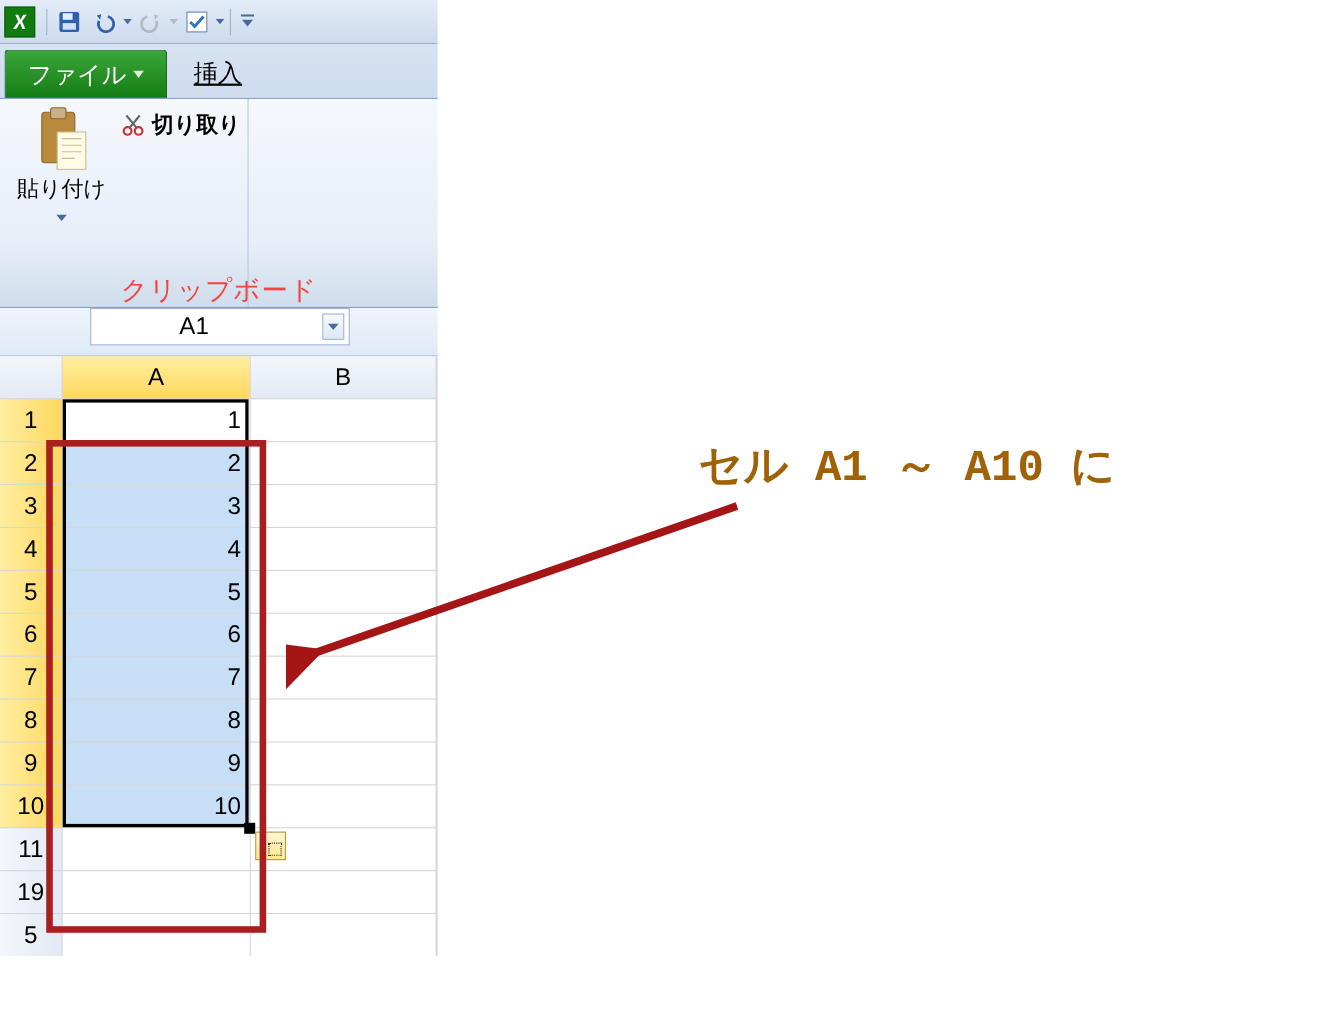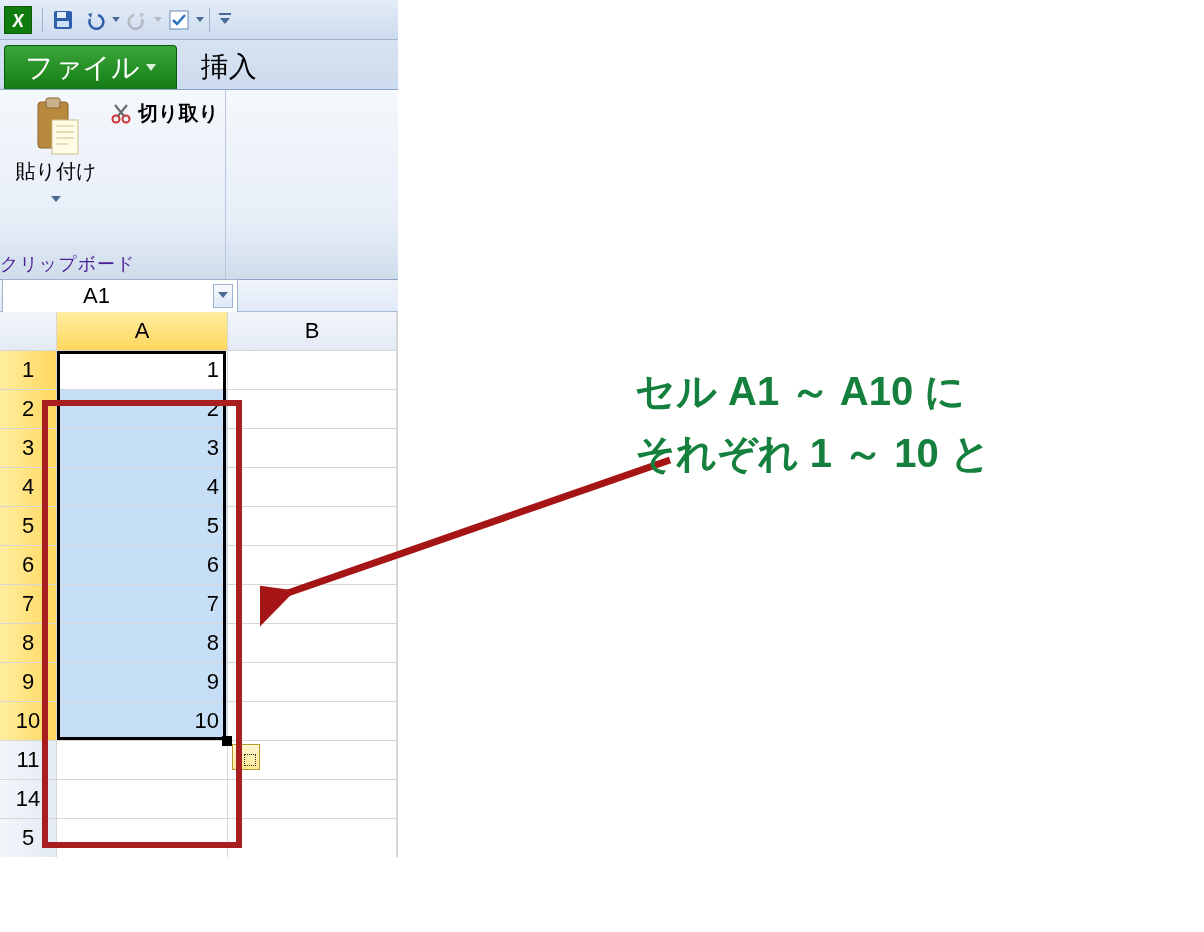--- a/index.html
+++ b/index.html
@@ -9,36 +9,36 @@
 
     .qat { height: 40px; background: linear-gradient(#e4ecf7, #cddbee); display: flex; align-items: center; padding-left: 4px; border-bottom: 1px solid #9fb3cf; }
     .qat .xl { width: 28px; height: 28px; background: #107c10; display: flex; align-items: center; justify-content: center; color: #fff; font-family: Calibri, sans-serif; font-weight: bold; font-size: 20px; font-style: italic; border: 1px solid #0b5a0b; margin-right: 6px; }
     .qat-sep { width: 1px; height: 24px; background: #9fb3cf; margin: 0 4px; }
     .qat-btn { width: 28px; height: 28px; display: flex; align-items: center; justify-content: center; margin: 0 2px; }
     .qat-btn svg { display: block; }
     .qat-drop { width: 10px; display: flex; align-items: center; justify-content: center; }
     .qat-drop svg { display: block; }
 
     .tabs { height: 50px; background: linear-gradient(#d7e3f3, #cddbee); display: flex; align-items: flex-end; border-bottom: 1px solid #8aa3c6; }
-    .tab { height: 44px; padding: 0 20px 0 20px; display: flex; align-items: center; font-size: 28px; background: #fff; border-top-left-radius: 4px; border-top-right-radius: 4px; border: 1px solid #8aa3c6; border-bottom: none; margin-left: 4px; }
+    .tab { height: 44px; padding: 0 20px 0 20px; display: flex; align-items: center; font-size: 22px; background: #fff; border-top-left-radius: 4px; border-top-right-radius: 4px; border: 1px solid #8aa3c6; border-bottom: none; margin-left: 4px; }
     .tab.file { background: linear-gradient(#3aa63a, #157c15); color: #fff; display:flex; align-items:center; gap:6px; border: 1px solid #0b5a0b; border-bottom:none; }
-    .tab.inactive { background: transparent; border: none; }
+    .tab.inactive { background: transparent; border: none; text-decoration: underline; }
 
     .ribbon { height: 190px; background: linear-gradient(#f5f8fc, #e7eef8 70%, #cfdceb); display: flex; border-bottom: 1px solid #8aa3c6; }
     .ribbon-group { padding: 6px 6px 0 6px; display: flex; flex-direction: column; border-right: 1px solid #b6c7df; }
     .paste-block { display:flex; flex-direction:column; align-items:center; width:100px; }
     .big-paste { display:flex; flex-direction:column; align-items:center; gap:2px; }
     .clipboard-icon { width:48px; height:60px; }
     .paste-label { font-size:20px;text-align:right; }
     .paste-drop { margin-top:2px; }
     .small-cmds { display:flex; flex-direction:column; gap:12px; padding-left:4px; padding-top:4px; }
     .small-cmd { display:flex; align-items:center; gap:6px; font-size:20px; white-space:nowrap; }
-    .grp-label { color:#4c1d95; font-size:18px; margin-top:auto; padding:2px 0 6px 0; letter-spacing:1px; }
-
-    .namebox-row { height: 32px; background: linear-gradient(#f0f4fa, #dfe9f6); display:flex; align-items:center; border-bottom:1px solid #a9bbd6; }
+    .grp-label { text-align:center; color:#ef4444; font-size:24px; margin-top:auto; padding:2px 0 6px 0; letter-spacing:1px; }
+
+    .namebox-row { height: 44px; background: linear-gradient(#f0f4fa, #dfe9f6); display:flex; align-items:center; border-bottom:1px solid #a9bbd6;flex-direction:column; }
     .name-box { width: 236px; height: 34px; background:#fff; border:1px solid #9fb3cf; display:flex; align-items:center; font-size:22px; padding-left: 80px; margin-left:2px; position:relative; }
     .name-box-drop { position:absolute; right:4px; width:20px; height:24px; border:1px solid #9fb3cf; display:flex; align-items:center; justify-content:center; background: linear-gradient(#f7fafe,#dde8f5); }
     .fx-area { flex:1; height:34px; display:flex; align-items:center; gap:10px; padding-left:4px; }
 
     .grid { position:relative; display:grid; grid-template-columns:56px 170px 168px; grid-auto-rows:38px; background:#d6d6d6; gap:1px; }
     .corner { background:linear-gradient(#f3f6fb,#e3eaf4); }
     .colhead { background:linear-gradient(#f3f6fb,#e3eaf4); display:flex; align-items:center; justify-content:center; font-size:22px; }
     .colhead.sel { background:linear-gradient(#ffeea0,#ffd75e); }
     .rowhead { background:linear-gradient(90deg,#f3f6fb,#e3eaf4); display:flex; align-items:center; justify-content:center; font-size:22px; }
     .rowhead.sel { background:linear-gradient(90deg,#ffeea0,#ffd75e); }
@@ -47,21 +47,21 @@
     .cell.active { background:#fff; }
 
     .sel-border { position:absolute; border:3px solid #000; pointer-events:none; }
     .fill-handle { position:absolute; width:10px; height:10px; background:#000; pointer-events:none; }
 
     .autofill-tag { position:absolute; width:28px; height:26px; border:1px solid #b59b2f; background:linear-gradient(#fff6d3,#ffe890); pointer-events:none; }
     .autofill-tag::after { content:""; position:absolute; bottom:3px; right:3px; width:10px; height:10px; border:1px dotted #333; }
 
     .red-box { position:absolute; border:6px solid #a91e1e; pointer-events:none; }
 
-    .annot { position:absolute; left:635px; top:360px; color:#15803d; font-weight:bold; font-size:40px; line-height:1.55; font-family: Liberation Sans, sans-serif; white-space:nowrap; }
+    .annot { position:absolute; left:635px; top:396px; color:#a16207; font-weight:bold; font-size:40px; line-height:1.55; font-family: Liberation Mono, monospace; white-space:nowrap; }
 
     .arrow-svg { position:absolute; left:260px; top:430px; width:440px; height:220px; pointer-events:none; }
   </style>
 </head>
 <body>
 
 <div class="app-wrap">
   <div class="qat">
     <div class="xl">X</div>
     <span class="qat-sep"></span>
@@ -214,21 +214,21 @@
     <div class="cell"></div>
 
     <div class="rowhead sel">10</div>
     <div class="cell sel">10</div>
     <div class="cell"></div>
 
     <div class="rowhead">11</div>
     <div class="cell"></div>
     <div class="cell"></div>
 
-    <div class="rowhead">14</div>
+    <div class="rowhead">19</div>
     <div class="cell"></div>
     <div class="cell"></div>
 
     <div class="rowhead">5</div>
     <div class="cell"></div>
     <div class="cell"></div>
 
     <div class="sel-border" style="left:57px; top:39px; width:169px; height:389px;"></div>
     <div class="fill-handle" style="left:222px; top:424px;"></div>
     <div class="autofill-tag" style="left:232px; top:432px;"></div>
@@ -241,14 +241,13 @@
   <defs>
       <marker id="ah" markerWidth="16" markerHeight="14" refX="2" refY="7" orient="auto">
         <path d="M14 0 L0 7 L14 14 Z" fill="#a51515"></path>
       </marker>
     </defs>
   <line x1="410" y1="30" x2="22" y2="165" stroke="#a51515" stroke-width="7" marker-end="url(#ah)"></line>
 </svg>
 
 <div class="annot">
   <div>セル A1 ～ A10 に</div>
-  <div>それぞれ 1 ～ 10 と</div>
 </div>
 
 </body></html>

